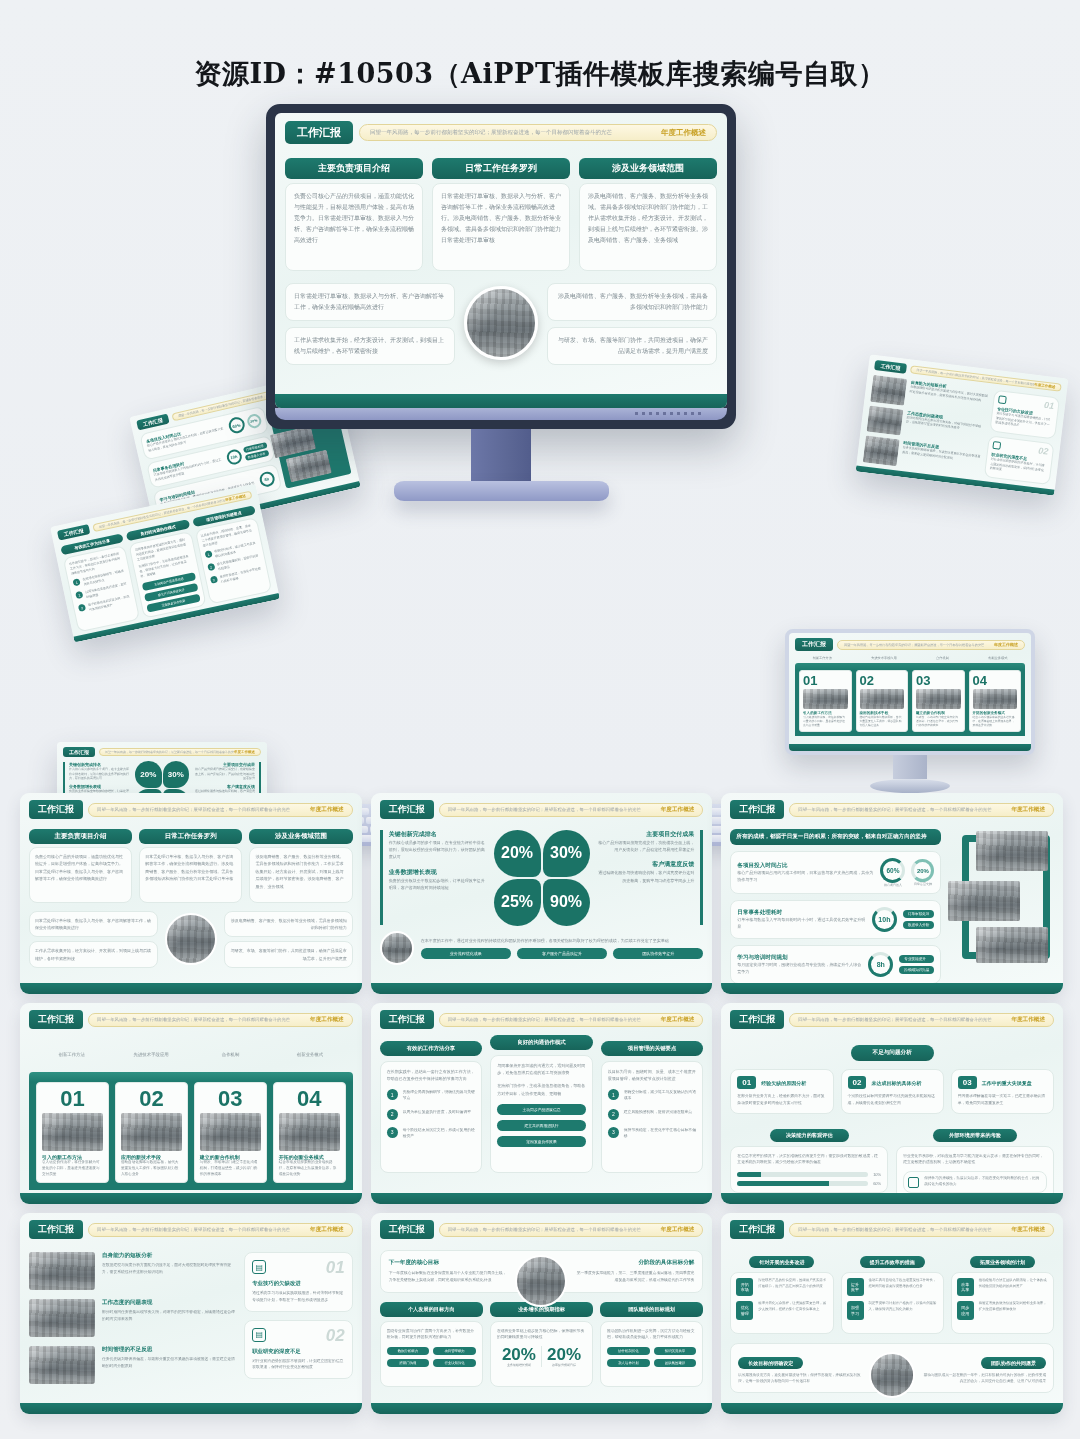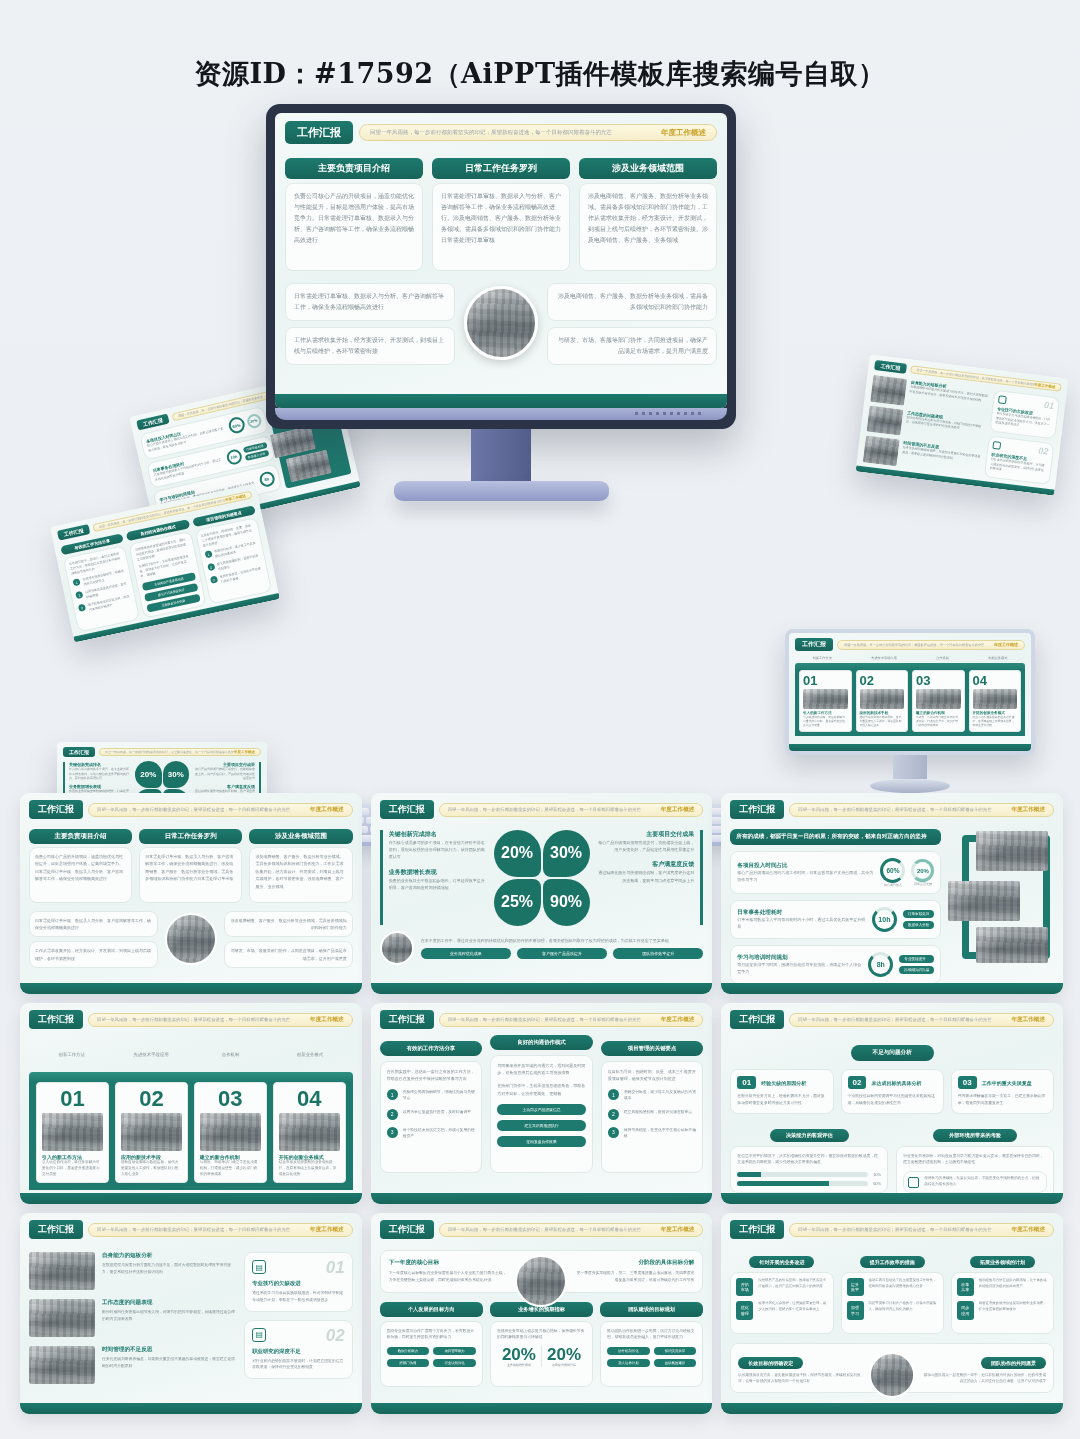--- a/index.html
+++ b/index.html
@@ -115,21 +115,21 @@
   
   .grid { position:absolute; left:20px; top:793px; width:1043px;
     display:grid; grid-template-columns:repeat(3,1fr); gap:9px; }
   .gitem { height:201px; border-radius:9px; overflow:hidden;
     box-shadow:0 6px 16px rgba(50,60,80,.12); }
 </style>
 </head>
 <body>
 
 <div class="hero">
-  <div class="hero-sub">资源ID：#17592（AiPPT插件模板库搜索编号自取）</div>
+  <div class="hero-sub">资源ID：#10503（AiPPT插件模板库搜索编号自取）</div>
 </div>
 
 <div class="stage">
 
   <div class="float f1">
     <div class="slide" style="width:100%;height:100%;padding:5px 6px;">
       <div class="slide-head" style="gap:4px;">
         <div class="sh-badge" style="font-size:5px;padding:2px 6px;border-radius:3px;">工作汇报</div>
         <div class="sh-bar" style="height:8px;padding:0 5px;">
           <span class="tiny" style="font-size:3px;">回望一年风雨路，每一步前行都刻着坚实的印记；展望新程奋进途，每一个目标都闪耀着奋斗的光芒</span>

